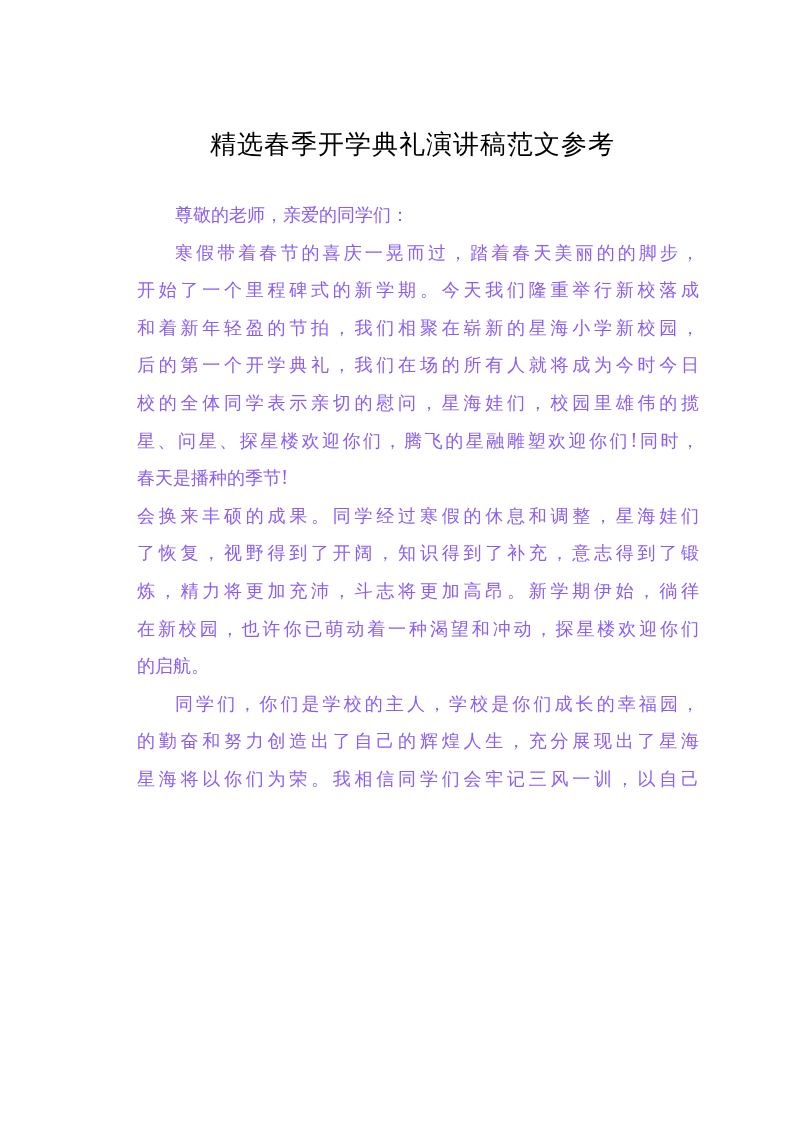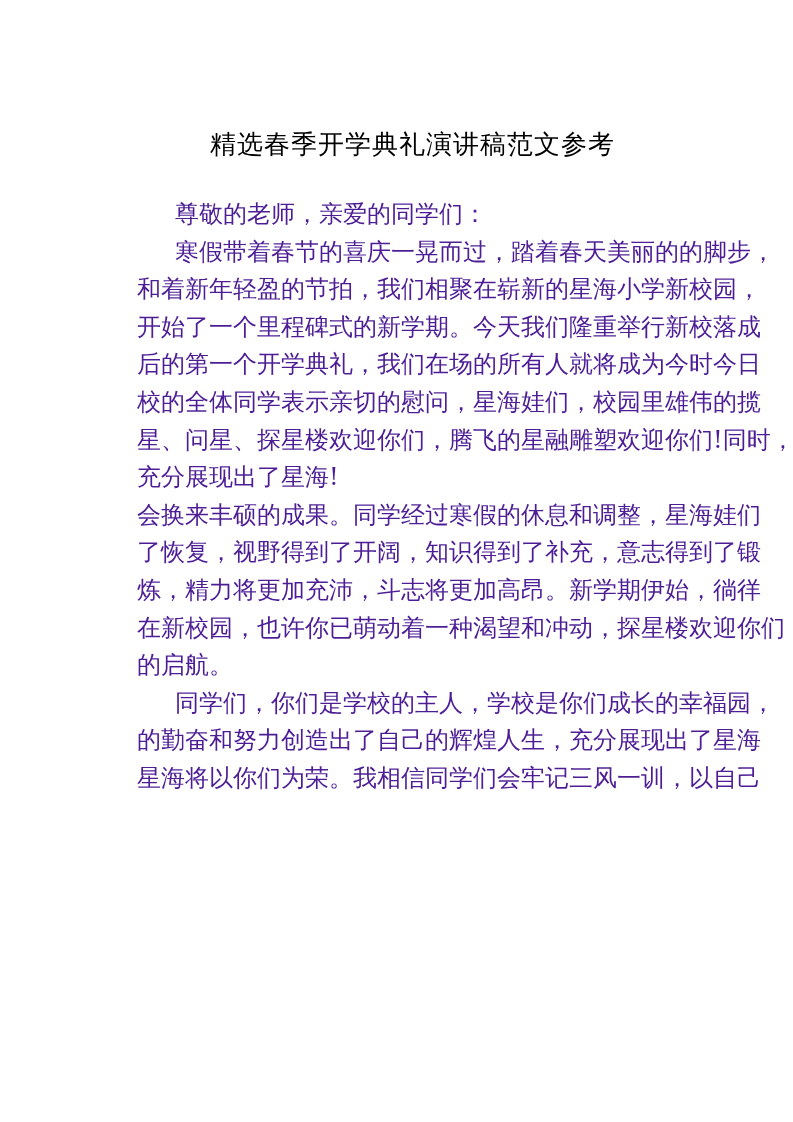--- a/index.html
+++ b/index.html
@@ -6,40 +6,40 @@
   body { width: 793px; height: 1122px; position: relative; overflow: hidden; }
   .page { position: absolute; left: 16px; top: 0; width: 793px; height: 1122px; background: #ffffff; }
   .title {
     position: absolute; left: 0; top: 126px; width: 793px; text-align: center;
     font-family: "DejaVu Serif", "Liberation Serif", serif;
     font-size: 26px; letter-spacing: 1px; color: #000; line-height: 36px;
   }
   .body {
     position: absolute; left: 121px; top: 196px; width: 562px;
     font-family: "DejaVu Serif", "Liberation Serif", serif;
-    font-size: 24px; color: #4c1d95; line-height: 37.6px;
+    font-size: 18px; color: #8b5cf6; line-height: 37.6px;
   }
   .line { white-space: nowrap; height: 37.6px; text-align: justify; text-align-last: justify; }
   .line.indent { padding-left: 38px; }
   .line.last { text-align-last: left; }
 </style>
 </head>
 <body>
 
 <div class="page">
   <div class="title">精选春季开学典礼演讲稿范文参考</div>
   <div class="body">
     <div class="line indent last">尊敬的老师，亲爱的同学们：</div>
     <div class="line indent">寒假带着春节的喜庆一晃而过，踏着春天美丽的的脚步，</div>
+    <div class="line">开始了一个里程碑式的新学期。今天我们隆重举行新校落成</div>
     <div class="line">和着新年轻盈的节拍，我们相聚在崭新的星海小学新校园，</div>
-    <div class="line">开始了一个里程碑式的新学期。今天我们隆重举行新校落成</div>
     <div class="line">后的第一个开学典礼，我们在场的所有人就将成为今时今日</div>
     <div class="line">校的全体同学表示亲切的慰问，星海娃们，校园里雄伟的揽</div>
     <div class="line">星、问星、探星楼欢迎你们，腾飞的星融雕塑欢迎你们!同时，</div>
-    <div class="line last">充分展现出了星海!</div>
+    <div class="line last">春天是播种的季节!</div>
     <div class="line">会换来丰硕的成果。同学经过寒假的休息和调整，星海娃们</div>
     <div class="line">了恢复，视野得到了开阔，知识得到了补充，意志得到了锻</div>
     <div class="line">炼，精力将更加充沛，斗志将更加高昂。新学期伊始，徜徉</div>
     <div class="line">在新校园，也许你已萌动着一种渴望和冲动，探星楼欢迎你们</div>
     <div class="line last">的启航。</div>
     <div class="line indent">同学们，你们是学校的主人，学校是你们成长的幸福园，</div>
     <div class="line">的勤奋和努力创造出了自己的辉煌人生，充分展现出了星海</div>
     <div class="line">星海将以你们为荣。我相信同学们会牢记三风一训，以自己</div>
   </div>
 </div>

